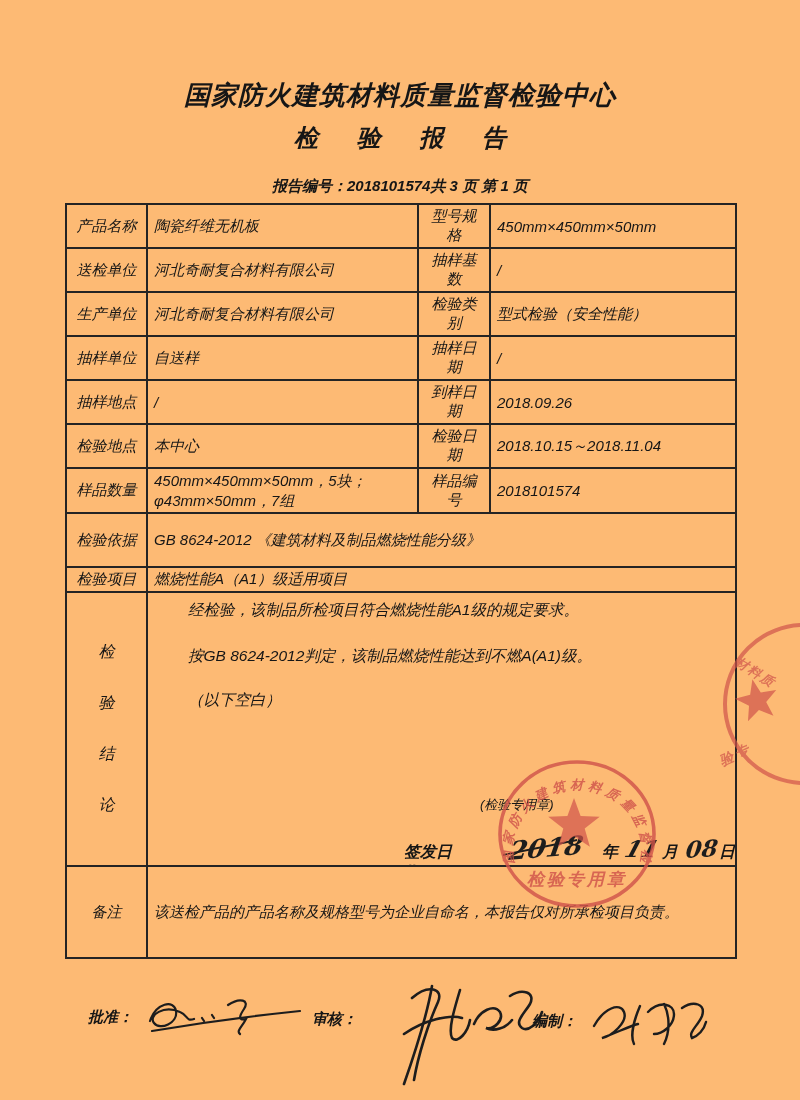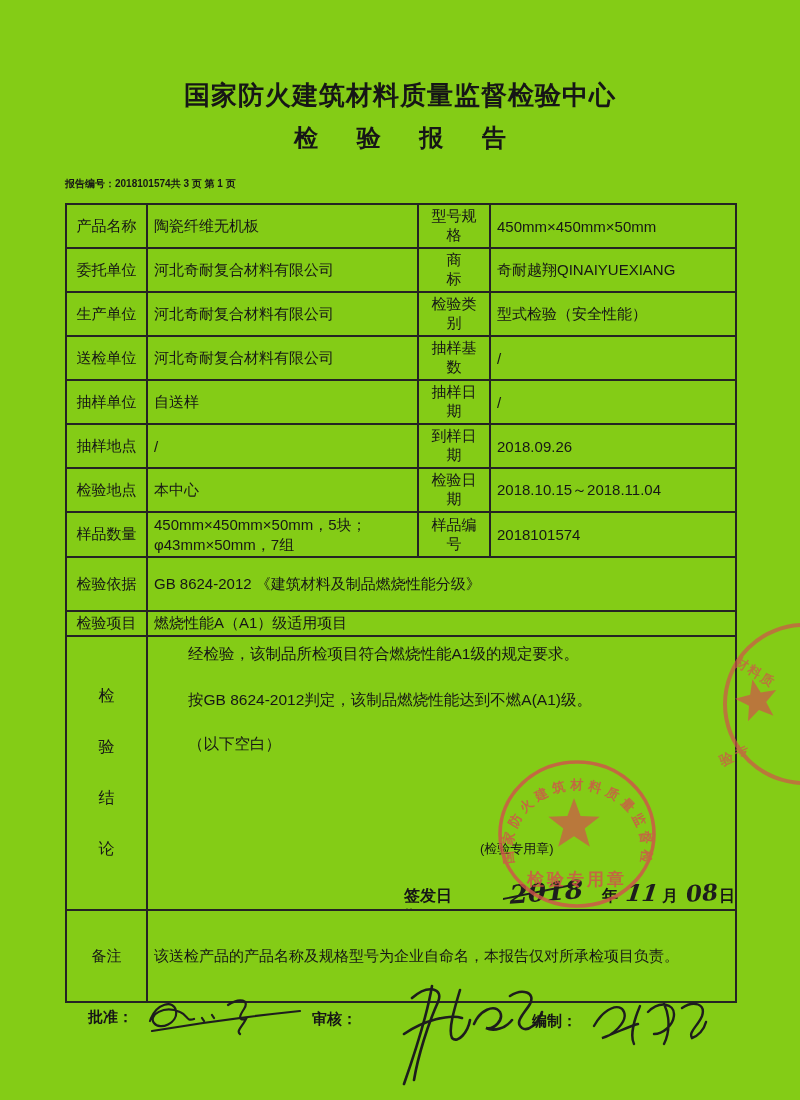--- a/index.html
+++ b/index.html
@@ -1,34 +1,34 @@
 <!DOCTYPE html>
 <html><head>
 <meta charset="utf-8">
 <style>
   * { margin:0; padding:0; box-sizing:border-box; }
   html,body { background:#e8e8e6; }
   .page {
     position:relative; width:800px; height:1100px; margin:0 auto;
-    background:#84cc16; overflow:hidden;
-    font-family:"Liberation Sans", sans-serif; color:#161616;
+    background:#fdba74; overflow:hidden;
+    font-family:"Liberation Sans", sans-serif; color:#161616;font-style:italic;
   }
   .title {
     position:absolute; top:78px; left:0; width:100%;
     text-align:center; font-size:26px; font-weight:bold; letter-spacing:1px;
   }
   .subtitle {
     position:absolute; top:122px; left:0; width:100%;
     text-align:center; font-size:24px; font-weight:bold;
     letter-spacing:16px; text-indent:16px;
   }
   .meta-row {
     position:absolute; top:177px; left:65px; width:670px;
-    display:flex; justify-content:flex-start;
-    font-size:10px; font-weight:600;
+    display:flex; justify-content:center;
+    font-size:15px; font-weight:600;
   }
   table.report {
     position:absolute; top:203px; left:65px; width:670px;
     border-collapse:collapse; table-layout:fixed; font-size:15px;
   }
   table.report td { border:2px solid #242424; padding:2px 6px; overflow:hidden; }
   td.lab { text-align:center; padding:2px 1px; }
   td.val { text-align:left; padding-left:8px; }
   .r-std  { height:40px;border-radius:12px; }
   .r-qty  { height:42px; }
@@ -93,36 +93,30 @@
       </colgroup>
 
     <tbody>
         <tr class="r-std">
       <td class="lab">产品名称</td>
       <td class="val">陶瓷纤维无机板</td>
       <td class="lab">型号规格</td>
       <td class="val">450mm×450mm×50mm</td>
     </tr>
     <tr class="r-std">
-      <td class="lab">委托单位</td>
+      <td class="lab">送检单位</td>
       <td class="val">河北奇耐复合材料有限公司</td>
-      <td class="lab">商　　标</td>
-      <td class="val">奇耐越翔QINAIYUEXIANG</td>
+      <td class="lab">抽样基数</td>
+      <td class="val">/</td>
     </tr>
     <tr class="r-std">
       <td class="lab">生产单位</td>
       <td class="val">河北奇耐复合材料有限公司</td>
       <td class="lab">检验类别</td>
       <td class="val">型式检验（安全性能）</td>
-    </tr>
-    <tr class="r-std">
-      <td class="lab">送检单位</td>
-      <td class="val">河北奇耐复合材料有限公司</td>
-      <td class="lab">抽样基数</td>
-      <td class="val">/</td>
     </tr>
     <tr class="r-std">
       <td class="lab">抽样单位</td>
       <td class="val">自送样</td>
       <td class="lab">抽样日期</td>
       <td class="val">/</td>
     </tr>
     <tr class="r-std">
       <td class="lab">抽样地点</td>
       <td class="val">/</td>

